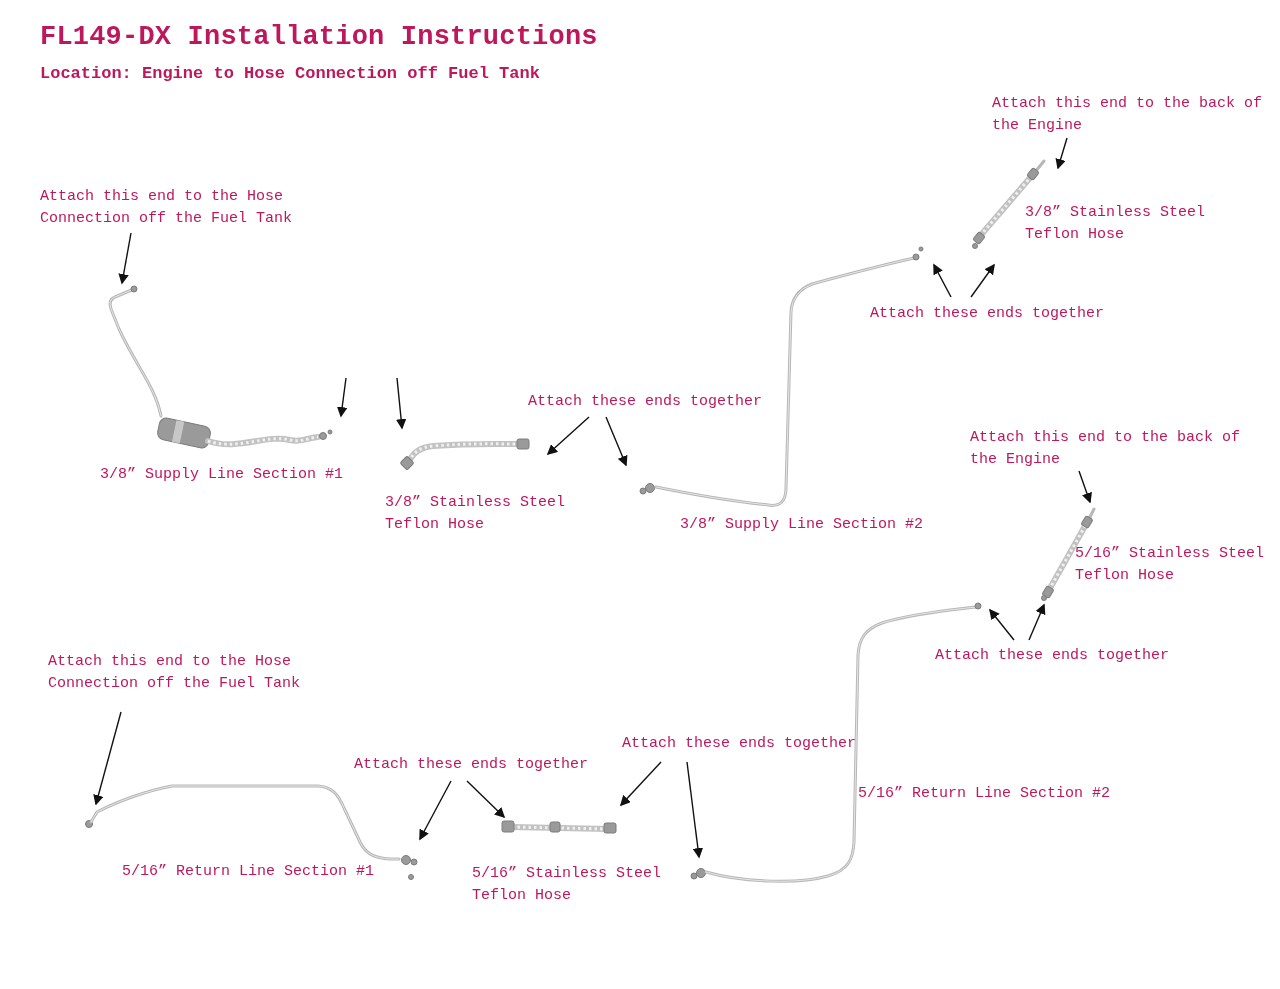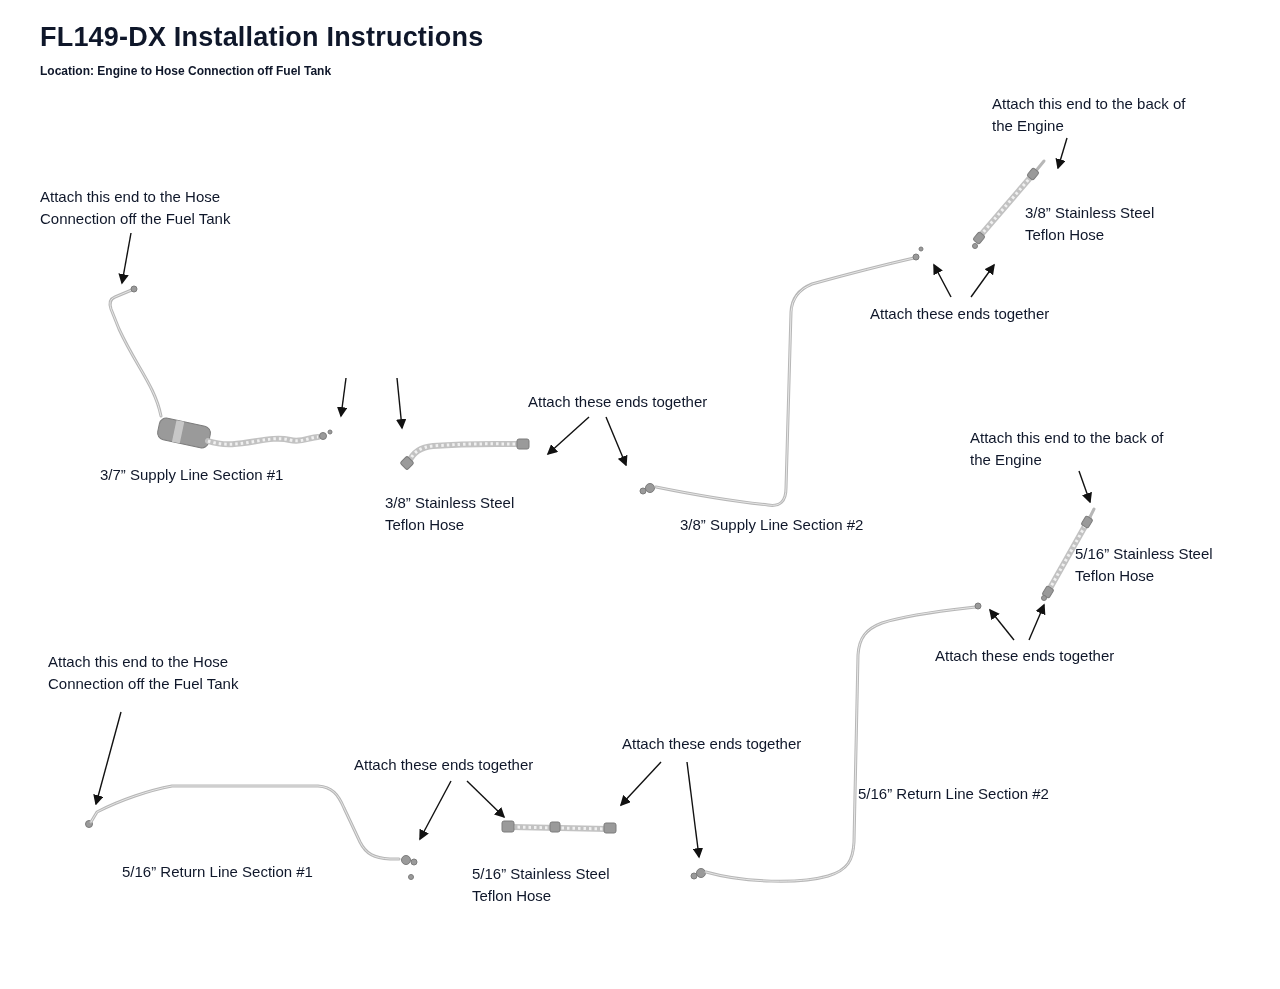--- a/index.html
+++ b/index.html
@@ -1,32 +1,32 @@
 <!DOCTYPE html>
 <html><head>
 <meta charset="utf-8">
 <style>
   html, body { margin: 0; padding: 0; background: #ffffff; }
   .canvas {
     position: relative;
     width: 1280px;
     height: 957px;
     background: #ffffff;
-    font-family: Liberation Sans, sans-serif;
-    color: #0f172a;
+    font-family: Liberation Mono, monospace;
+    color: #be185d;
     overflow: hidden;
   }
   svg.diagram {
     position: absolute;
     left: 0; top: 0;
     width: 1280px; height: 989px;
   }
   .txt { position: absolute; white-space: pre-line; }
   .title    { font-size: 27px; font-weight: 700; letter-spacing: 0.2px; }
-  .subtitle { font-size: 12px; font-weight: 700; }
+  .subtitle { font-size: 17px; font-weight: 700; }
   .note     { font-size: 17.5px; font-weight: 700; }
   .label    { font-size: 15px; line-height: 1.45; }
   .tube      { fill: none; stroke: #b7b7b7; stroke-width: 3;   stroke-linecap: round; stroke-linejoin: round; }
   .tube-hi   { fill: none; stroke: #e6e6e6; stroke-width: 1;   stroke-linecap: round; stroke-linejoin: round; }
   .hose-base { fill: none; stroke: #c2c2c2; stroke-width: 6;   stroke-linecap: round; }
   .hose-braid{ fill: none; stroke: #f0f0f0; stroke-width: 3;   stroke-linecap: butt; stroke-dasharray: 2.5 3; }
   .fitting   { fill: #9a9a9a; stroke: #7c7c7c; stroke-width: 1; }
   .arrow     { fill: none; stroke: #111111; stroke-width: 1.4; }
 </style>
 </head>
@@ -154,21 +154,21 @@
 the Engine</div>
   <div class="txt label" style="left:870px; top:303px;">Attach these ends together</div>
   <div class="txt label" style="left:970px; top:427px;">Attach this end to the back of
 the Engine</div>
   <div class="txt label" style="left:935px; top:645px;">Attach these ends together</div>
   <div class="txt label" style="left:48px;  top:651px;">Attach this end to the Hose
 Connection off the Fuel Tank</div>
   <div class="txt label" style="left:354px; top:754px;">Attach these ends together</div>
   <div class="txt label" style="left:622px; top:733px;">Attach these ends together</div>
 
-  <div class="txt label" style="left:100px;  top:464px;">3/7” Supply Line Section #1</div>
+  <div class="txt label" style="left:100px;  top:464px;">3/8” Supply Line Section #1</div>
   <div class="txt label" style="left:385px;  top:492px;">3/8” Stainless Steel
 Teflon Hose</div>
   <div class="txt label" style="left:680px;  top:514px;">3/8” Supply Line Section #2</div>
   <div class="txt label" style="left:1025px; top:202px;">3/8” Stainless Steel
 Teflon Hose</div>
   <div class="txt label" style="left:1075px; top:543px;">5/16” Stainless Steel
 Teflon Hose</div>
   <div class="txt label" style="left:858px;  top:783px;">5/16” Return Line Section #2</div>
   <div class="txt label" style="left:122px;  top:849px;margin-top:12px;">5/16” Return Line Section #1</div>
   <div class="txt label" style="left:472px;  top:863px;">5/16” Stainless Steel

